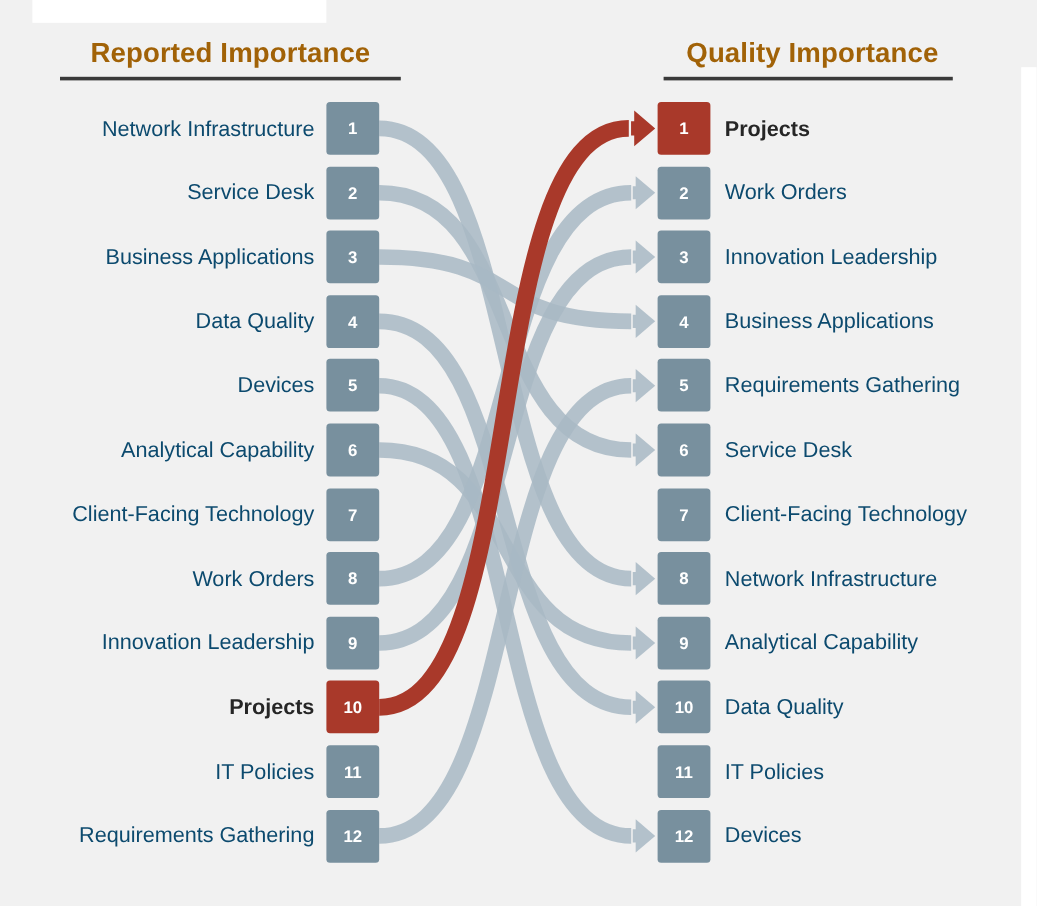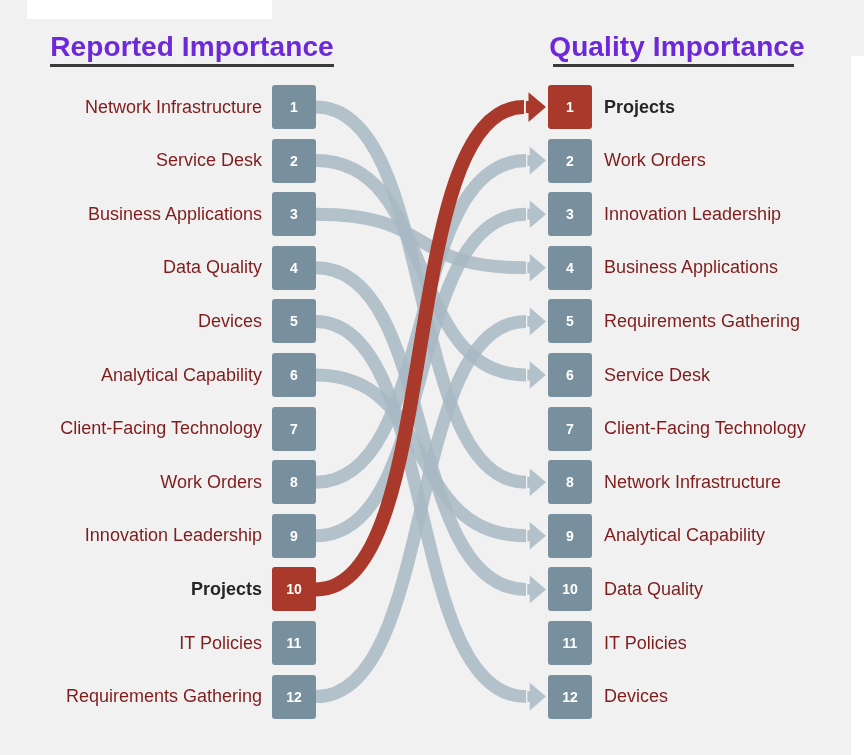--- a/index.html
+++ b/index.html
@@ -13,23 +13,23 @@
   .page{position:absolute;inset:0;}
 
   
   .white-patch{position:absolute;background:#ffffff;}
   #patch-topleft{left:27px;top:0;width:245px;height:19px;}
   #patch-topright{left:851px;top:56px;width:13px;height:699px;}
 
   
   .col-header{
     position:absolute;
-    font-size:28px;
+    font-size:23px;
     font-weight:bold;
-    color:#6d28d9;
+    color:#a16207;
     text-align:center;
     letter-spacing:0.1px;
   }
   #header-left{left:42px;top:31px;width:300px;}
   #header-right{left:527px;top:31px;width:300px;}
   .header-rule{position:absolute;height:3px;background:#3a3a3a;}
   #rule-left{left:50px;top:64px;width:284px;}
   #rule-right{left:553px;top:64px;width:241px;}
 
   
@@ -52,21 +52,21 @@
     box-sizing:border-box;
   }
   .col-left .rank-box{left:272px;}
   .col-right .rank-box{left:0px;}
   .rank-box.highlight{background:#a9392a;}
 
   .rank-label{
     position:absolute;top:0;height:44px;
     display:flex;align-items:center;
     font-size:18px;
-    color:#7f1d1d;
+    color:#0c4a6e;
     white-space:nowrap;
   }
   .col-left .rank-label{left:0;width:262px;justify-content:flex-end;}
   .col-right .rank-label{left:56px;width:300px;justify-content:flex-start;}
   .rank-label.highlight{color:#262626;font-weight:bold;}
 </style>
 </head>
 <body>
 
 <div class="page">

